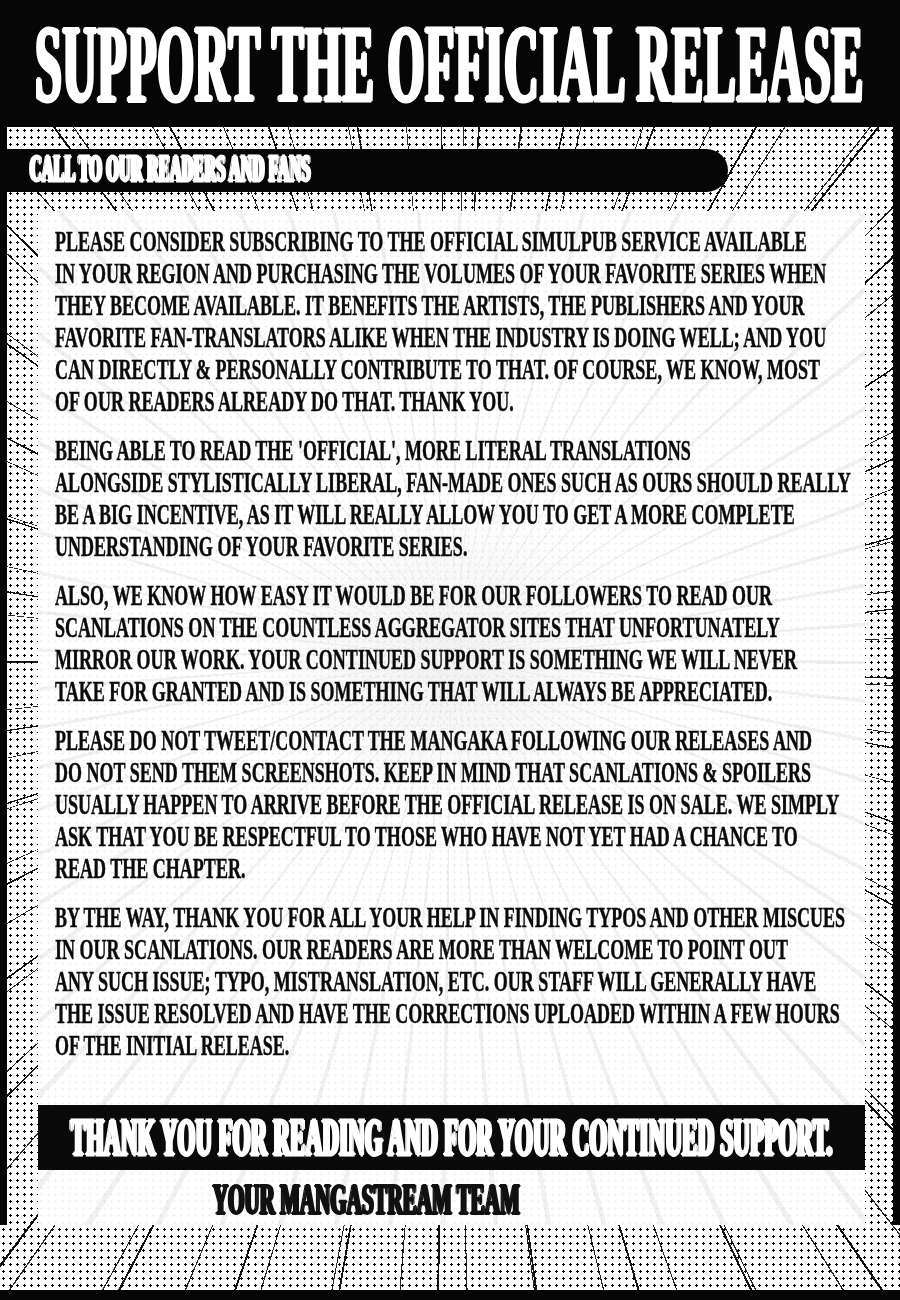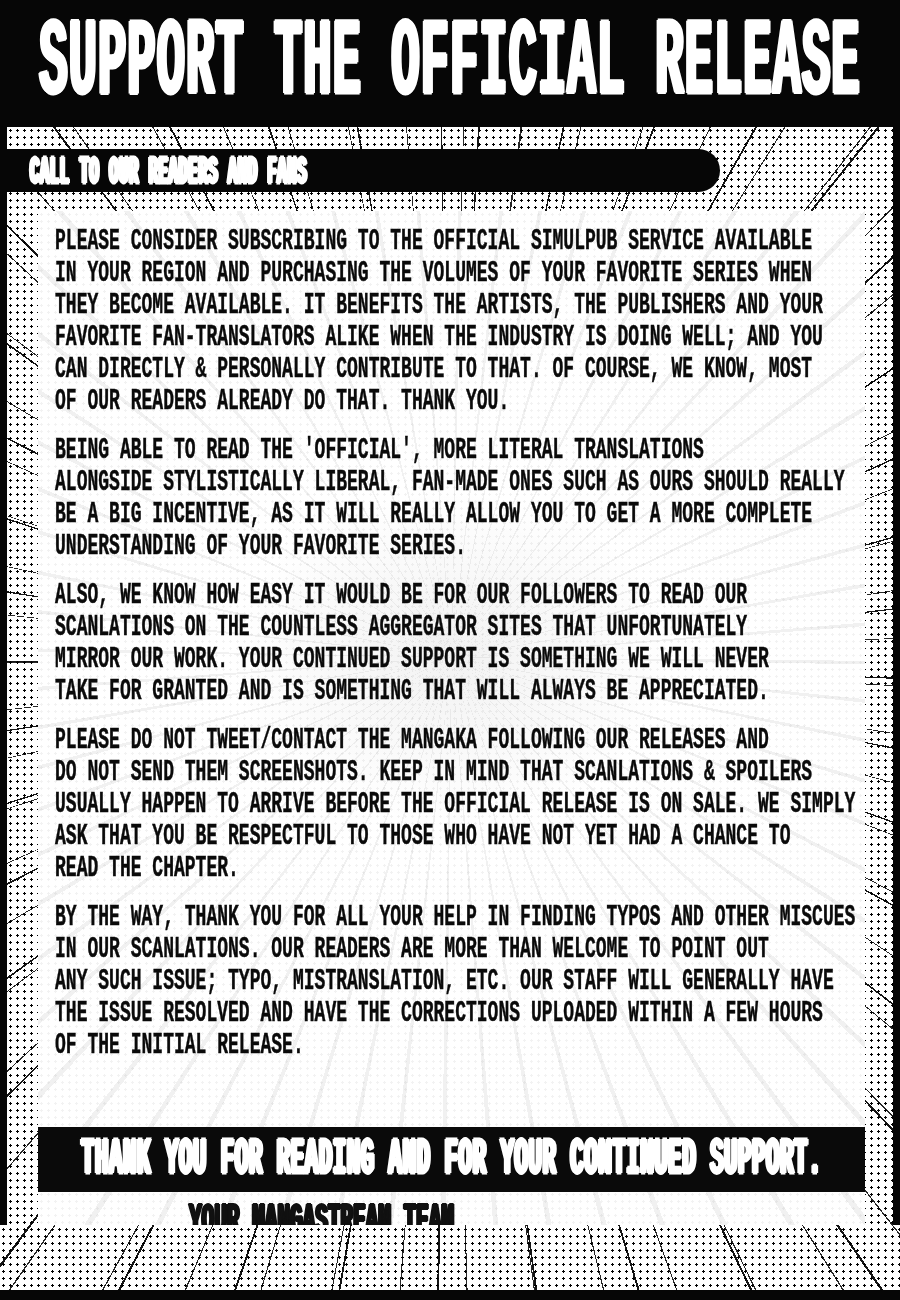--- a/index.html
+++ b/index.html
@@ -2,21 +2,21 @@
 <html><head>
 <meta charset="utf-8">
 <style>
   html,body{margin:0;padding:0;background:#888;}
   .page{
     position:relative;
     width:900px;height:1300px;
     margin:0 auto;
     background:#fff;
     overflow:hidden;
-    font-family:Liberation Mono, monospace;
+    font-family:Liberation Serif, serif;
   }
   
   .header{
     position:absolute;left:0;top:0;width:900px;height:127px;
     background:#060606;
     display:flex;align-items:center;justify-content:center;
     z-index:3;
   }
   .display-type{
     font-weight:bold;
@@ -46,21 +46,21 @@
   .bottom-strip{
     position:absolute;left:0;top:1290px;width:900px;height:10px;
     background:#060606;z-index:3;
   }
   
   .pill{
     position:absolute;left:0;top:149px;height:43px;
     padding:0 30px 0 30px;
     background:#060606;
     border-radius:0 22px 22px 0;
-    display:flex;align-items:flex-end;
+    display:flex;align-items:flex-start;
     z-index:4;
   }
   .pill-text{font-size:38px;transform-origin:left center;display:inline-block;}
   
   .panel{
     position:absolute;left:38px;top:211px;width:827px;height:1014px;
     background-color:#fff;
     background-image:
       radial-gradient(rgba(0,0,0,0.05) 1px, transparent 1.25px),
       repeating-conic-gradient(from 11deg at 50% 44%, rgba(0,0,0,0.055) 0deg 0.5deg, transparent 0.5deg 5.3deg),
@@ -78,21 +78,21 @@
     font-size:30px;
     line-height:32px;
     -webkit-text-stroke:0.5px currentColor;
   }
   .para{
     white-space:pre-line;
     margin:0 0 17px 0;
   }
   .para:last-child{margin-bottom:0;}
   .thanks-bar{
-    margin-top:66px;
+    margin-top:44px;
     width:827px;height:65px;
     background:#0a0a0a;
     display:flex;align-items:center;justify-content:center;
   }
   .thanks-text{font-size:52px;transform-origin:center center;display:inline-block;}
   .team-line{
     margin-top:5px;
     width:827px;height:48px;
     display:flex;align-items:center;
   }

